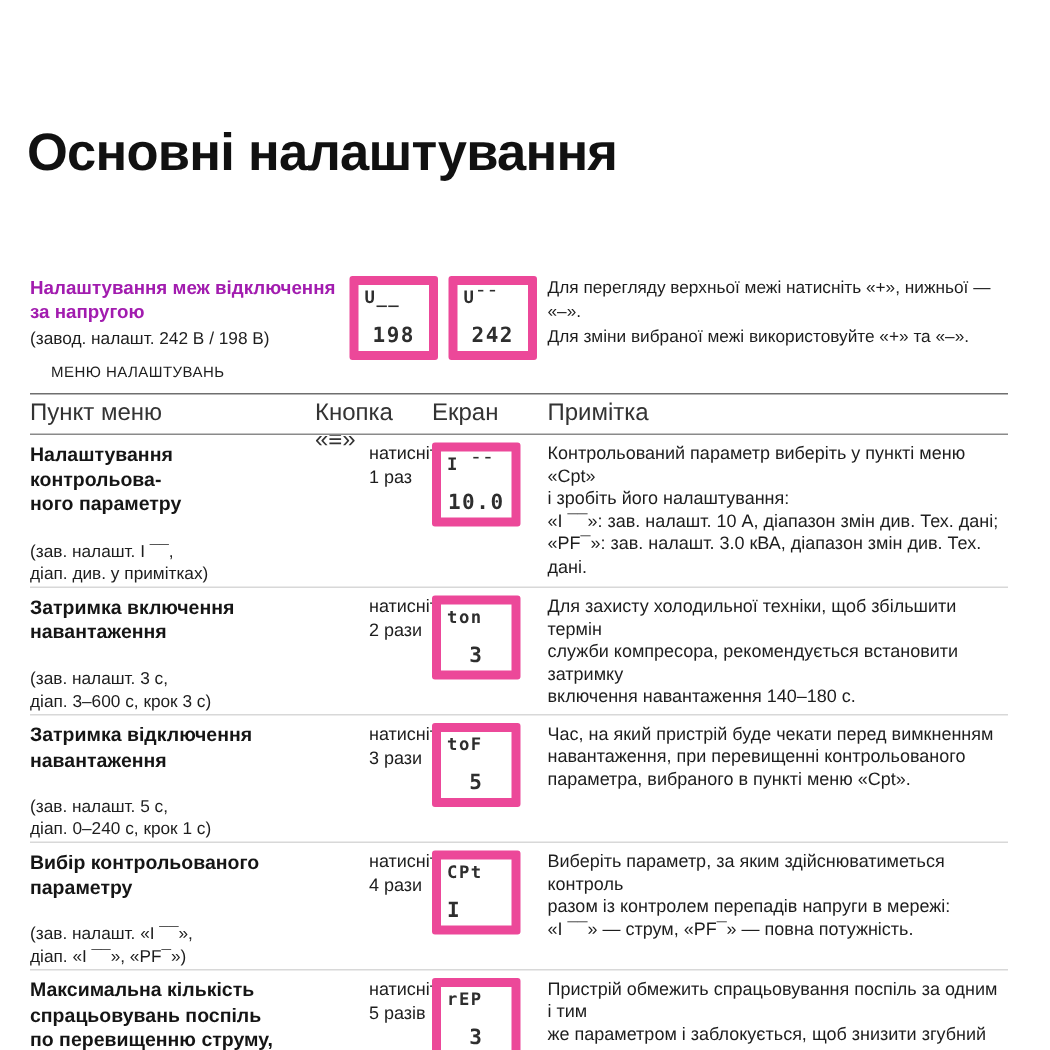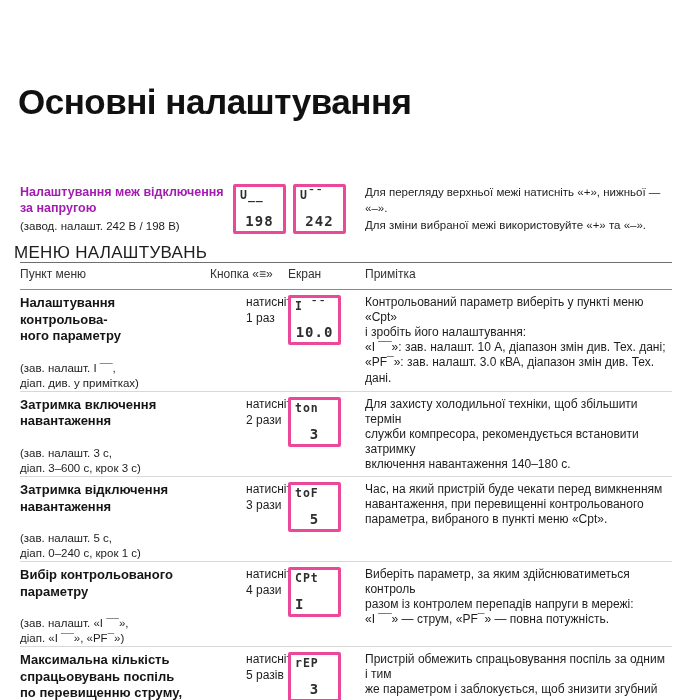--- a/index.html
+++ b/index.html
@@ -6,35 +6,35 @@
   .page{position:relative;width:700px;height:700px;background:#fff;overflow:hidden;
         font-family:"Liberation Sans",sans-serif;color:#1a1a1a;}
   .title{position:absolute;left:18px;top:82px;margin:0;font-size:35px;font-weight:700;
          letter-spacing:-0.5px;color:#111;}
   
   .intro{position:absolute;left:20px;top:184px;width:652px;display:grid;
          grid-template-columns:213px 132px 1fr;}
   .intro-name{font-weight:700;font-size:12.5px;line-height:1.3;white-space:pre-line;color:#a21caf;}
   .intro-details{font-size:11.5px;margin-top:3px;color:#1d1d1d;}
   .displays{display:flex;gap:7px;align-items:flex-start;}
-  .lcd{width:39px;height:38px;border:3px solid #ec4899;border-radius:2px;padding:3px 4px;
+  .lcd{width:39px;height:38px;border:6px solid #ec4899;border-radius:2px;padding:3px 4px;
        display:flex;flex-direction:column;justify-content:space-between;background:#fff;
        font-family:"DejaVu Sans Mono",monospace;font-weight:700;color:#2e2e2e;flex:0 0 auto;}
   .lcd-top{font-size:11.5px;line-height:1;letter-spacing:1px;white-space:pre;}
   .lcd-bot{font-size:14px;line-height:1;text-align:center;letter-spacing:1px;}
   .lcd[data-align="left"] .lcd-bot{text-align:left;letter-spacing:0;}
   .intro-note{font-size:11.5px;line-height:1.42;white-space:pre-line;color:#1d1d1d;}
   
-  .menu-label{position:absolute;left:14px;top:243px;font-size:17px;color:#1d1d1d;letter-spacing:0.3px;}
+  .menu-label{position:absolute;left:34px;top:243px;font-size:10px;color:#1d1d1d;letter-spacing:0.3px;}
   .rule{position:absolute;left:20px;width:652px;height:0;}
   .rule-1{top:262px;border-top:1px solid #6f6f6f;}
   .rule-2{top:289px;border-top:1px solid #8a8a8a;}
   .thead{position:absolute;left:20px;top:267px;width:652px;display:grid;
          grid-template-columns:190px 78px 77px 1fr;}
-  .th{font-size:12px;color:#333;}
+  .th{font-size:16px;color:#333;}
   .table{position:absolute;left:20px;top:290px;width:652px;border-bottom:3px solid #b5b5b5;}
   .trow{display:grid;grid-template-columns:190px 78px 77px 1fr;padding-top:5px;box-sizing:border-box;}
   .trow + .trow{border-top:1px solid #d8d8d8;}
   .trow:nth-child(1){min-height:67px;}
   .trow:nth-child(2){min-height:63px;}
   .trow:nth-child(3){min-height:63px;}
   .trow:nth-child(4){min-height:62px;}
   .trow:nth-child(5){min-height:94px;}
   .c-item{padding-right:8px;}
   .c-name{font-weight:700;font-size:13px;line-height:1.28;white-space:pre-line;color:#151515;}

